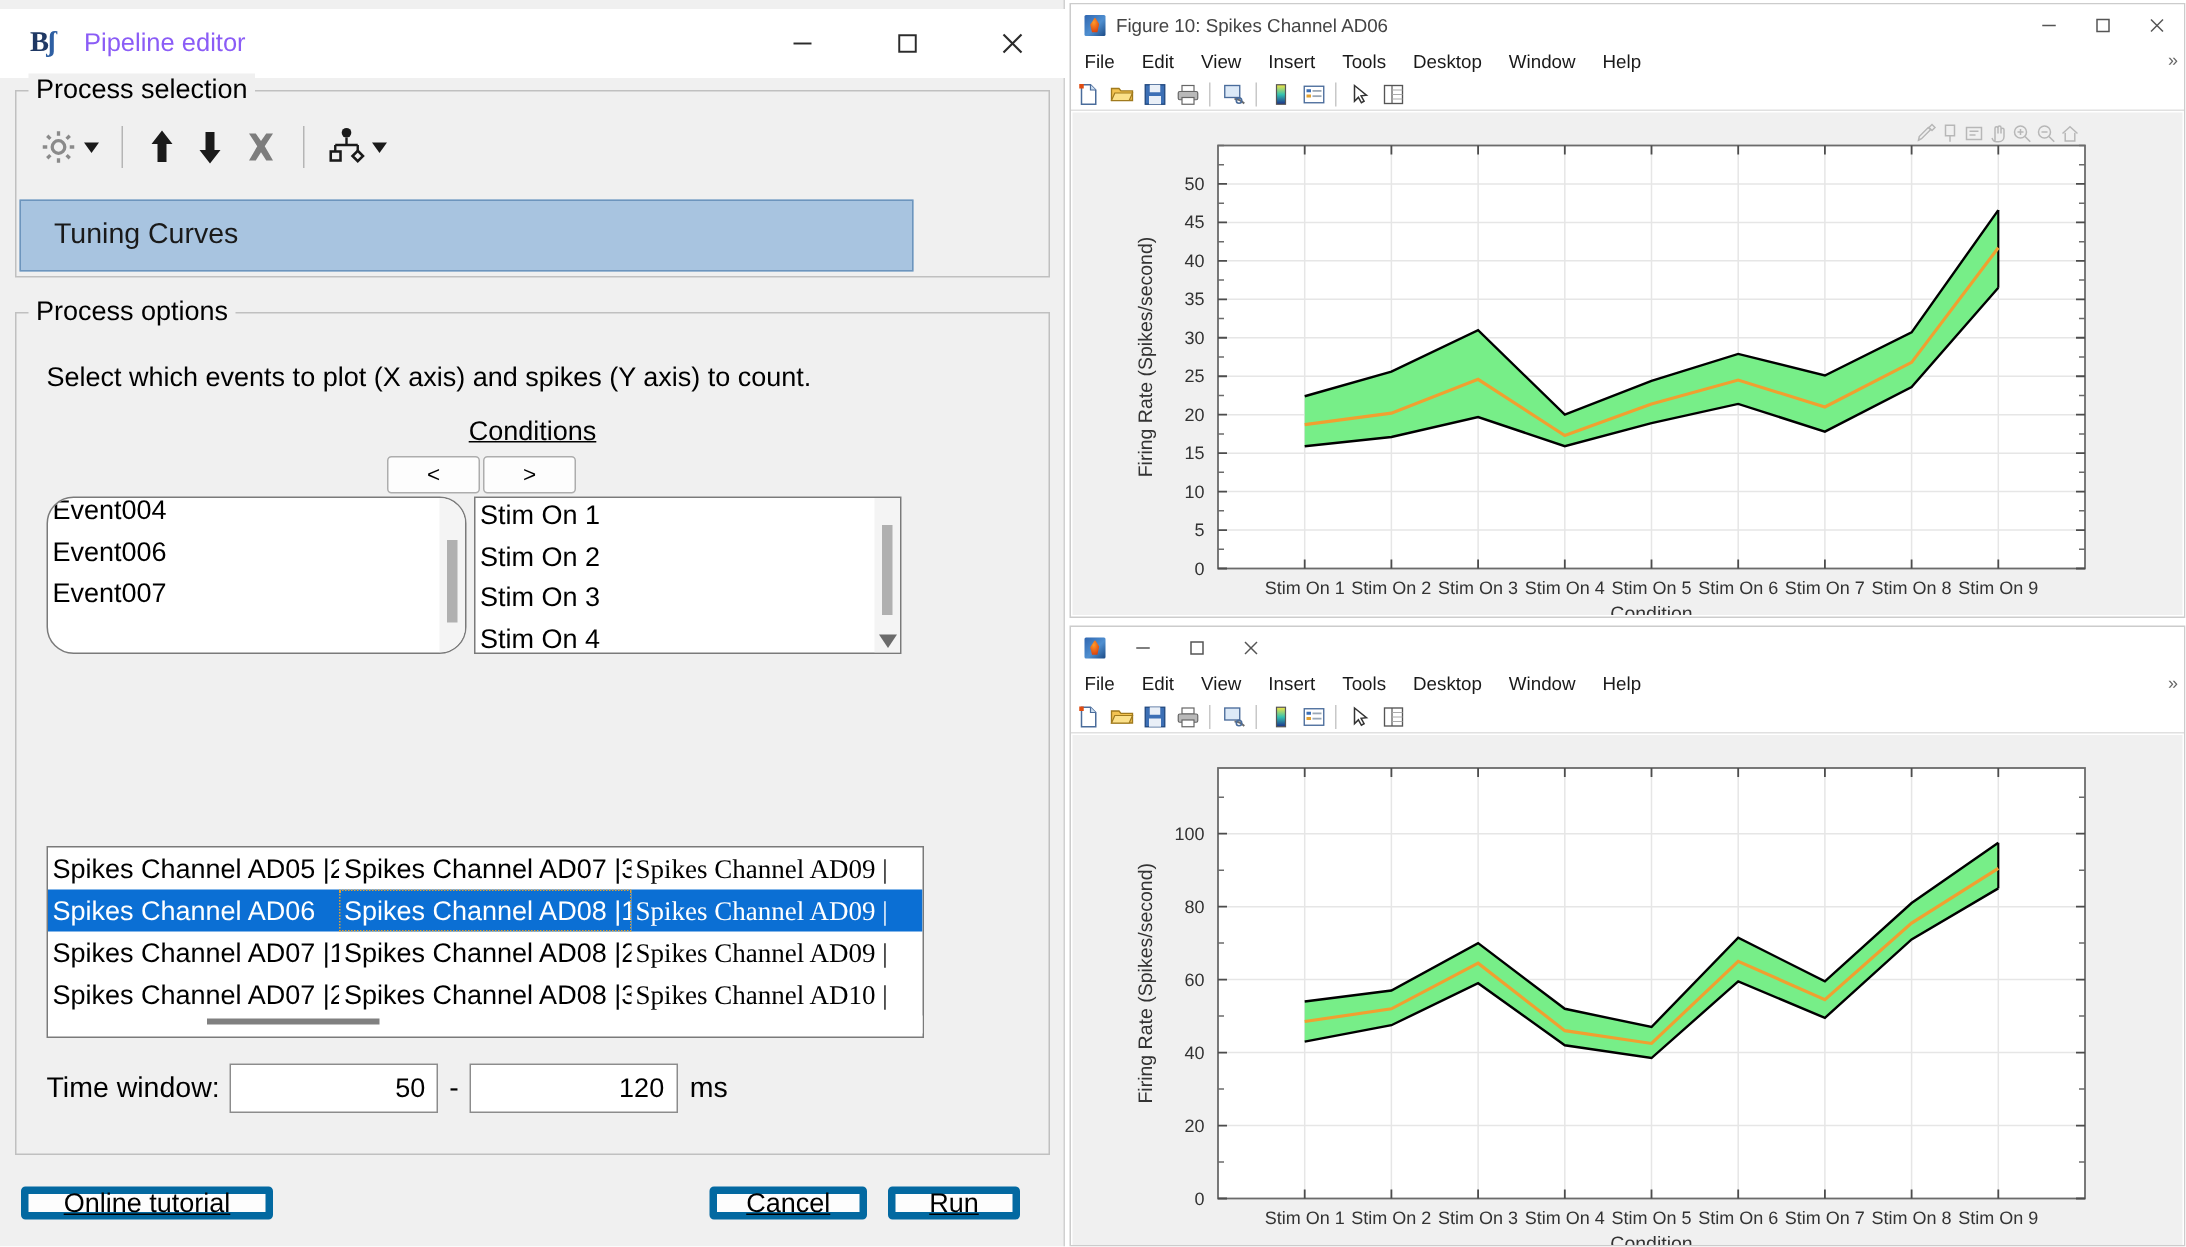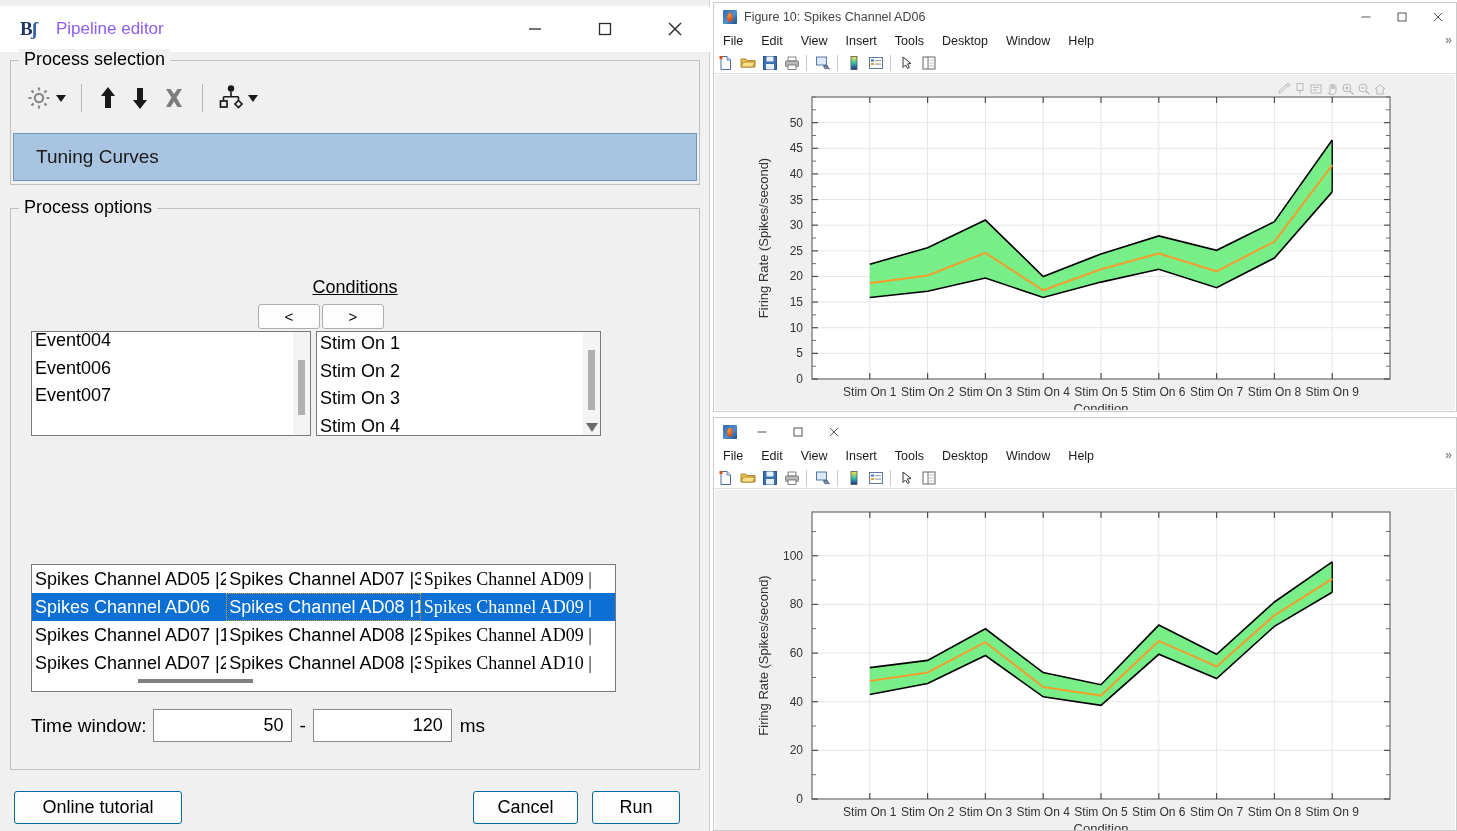--- a/index.html
+++ b/index.html
@@ -63,21 +63,21 @@
     display: flex; align-items: center; justify-content: center;
     height: 38px; padding: 0 5px;
   }
   .tb-sep { width: 1px; height: 28px; background: #b5b5b5; margin: 0 10px; }
   .caret-down {
     width: 0; height: 0; margin-left: 4px;
     border-left: 5px solid transparent; border-right: 5px solid transparent;
     border-top: 7px solid #1a1a1a;
   }
   .process-item {
-    position: absolute; left: 2px; top: 72px; width: 684px; height: 48px;
+    position: absolute; left: 2px; top: 72px; width: 596px; height: 48px;
     background: #a8c4e0; border: 1px solid #6d95bd;
     display: flex; align-items: center; padding-left: 22px;
     font-size: 19px; color: #1a1a1a;
   }
 
   #process-options { left: 10px; top: 208px; width: 690px; height: 562px; }
   .po-desc {
     position: absolute; left: 20px; top: 32px;
     font-size: 18px; color: #000;
   }
@@ -99,21 +99,21 @@
     font-size: 15px; color: #000;
     display: flex; align-items: center; justify-content: center;
     cursor: pointer;
   }
 
   .listbox {
     position: absolute;
     background: #ffffff; border: 1px solid #7a7a7a;
     overflow: hidden;
   }
-  #cond-left { left: 20px; top: 122px; width: 280px; height: 105px; }
+  #cond-left { left: 20px; top: 122px; width: 280px; height: 105px; border-radius: 18px; }
   #cond-right { left: 305px; top: 122px; width: 285px; height: 105px; }
   .lb-row {
     font-size: 18px; color: #000; padding: 1px 2px 1px 3px;
     white-space: nowrap; line-height: 27.5px; height: 27.5px;
   }
   .scroll-track {
     position: absolute; right: 0; top: 0; width: 17px; height: 100%;
     background: #f4f4f4;
   }
   .scroll-thumb {
@@ -157,24 +157,24 @@
     width: 139px; height: 33px; background: #ffffff;
     border: 1px solid #8c8c8c; margin-left: 7px;
     text-align: right; padding-right: 8px; line-height: 31px;
     font-size: 18px; color: #000;
     font-family: "Liberation Sans", sans-serif;
   }
   .tw-dash { margin: 0 7px; }
   .tw-ms { margin-left: 8px; }
 
   .dlg-btn {
-    position: absolute; height: 33px;
-    background: #fdfdfd; border: 1px solid #0369a1; border-radius: 3px;
+    position: absolute; height: 22px;
+    background: #fdfdfd; border: 5px solid #0369a1; border-radius: 3px;
     display: flex; align-items: center; justify-content: center;
-    font-size: 18px; color: #000; cursor: pointer;
+    font-size: 18px; color: #000; cursor: pointer; text-decoration: underline;
   }
   #btn-tutorial { left: 14px; top: 791px; width: 168px; }
   #btn-cancel  { left: 473px; top: 791px; width: 105px; }
   #btn-run     { left: 592px; top: 791px; width: 88px; }
 
   
   .fig-window {
     position: absolute; background: #ffffff;
     border: 1px solid #cccccc;
   }
@@ -318,20 +318,21 @@
       </div>
 
       <div class="process-item">
         <span>Tuning Curves</span>
       </div>
     </div>
 
     <div class="group-box" id="process-options">
       <div class="group-legend">Process options</div>
 
+      <div class="po-desc">Select which events to plot (X axis) and spikes (Y axis) to count.</div>
 
       <div class="section-title" id="conditions-title">Conditions</div>
 
       <div class="arrow-btns">
         <div class="arrow-btn">&lt;</div>
         <div class="arrow-btn">&gt;</div>
       </div>
 
       <div class="listbox" id="cond-left">
         <div style="position:absolute;left:0;top:-6px;width:263px;">

